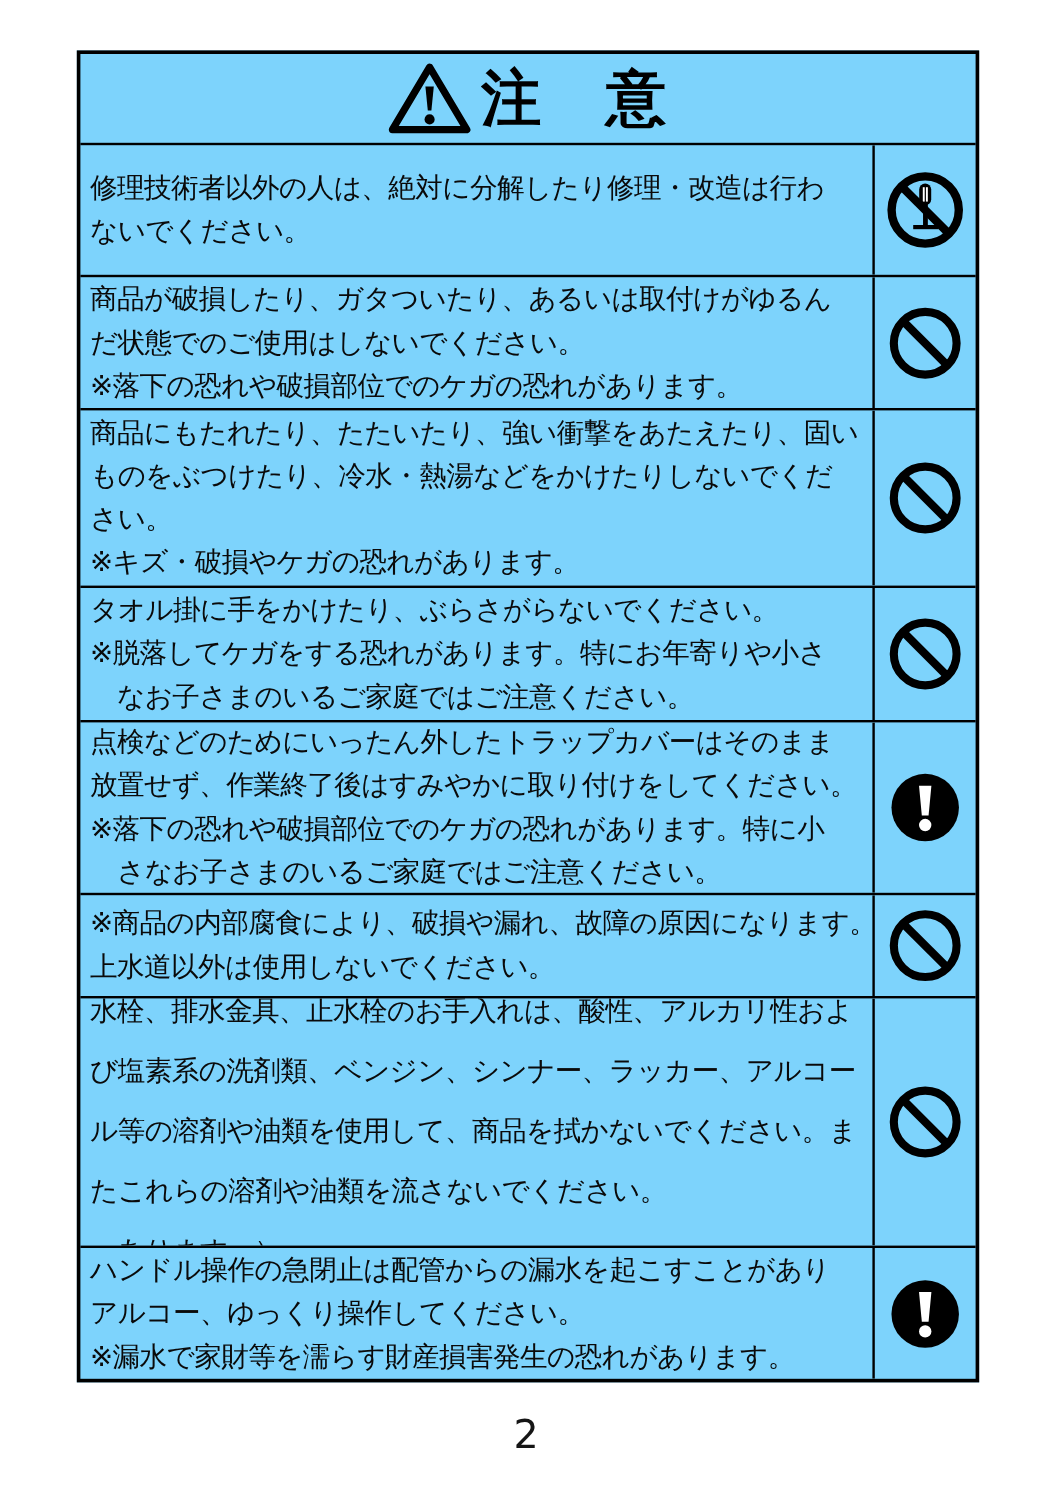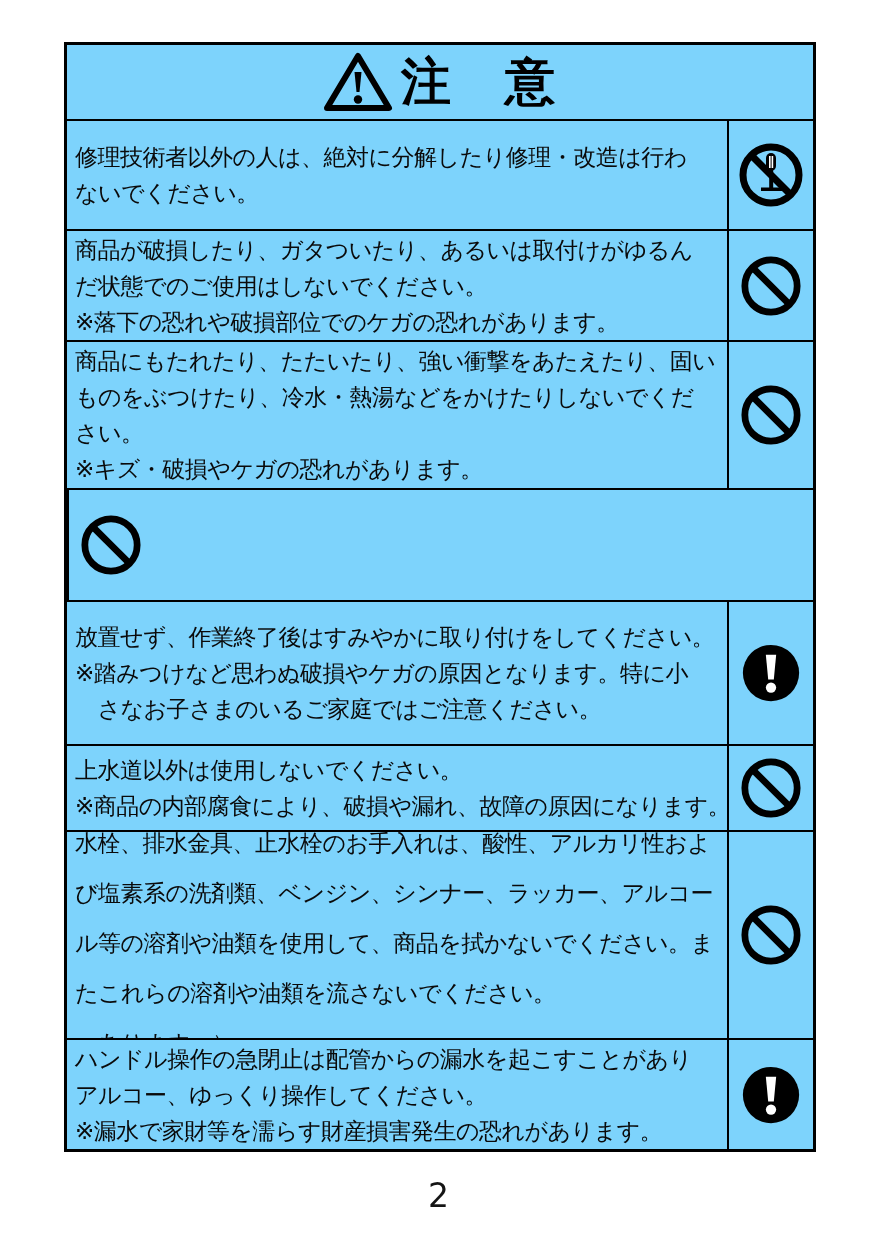--- a/index.html
+++ b/index.html
@@ -102,45 +102,51 @@
             <div class="line">※キズ・破損やケガの恐れがあります。</div>
           </div>
           <div class="icon-cell">
             <svg width="62" height="62" viewBox="0 0 64 64">
               <circle cx="32" cy="32" r="27" fill="none" stroke="#000" stroke-width="7"></circle>
               <line x1="13" y1="13" x2="51" y2="51" stroke="#000" stroke-width="7"></line>
             </svg>
           </div>
         </div>
         <div class="warn-row">
+          <div class="text-cell">
+            <div class="line">タオル掛に手をかけたり、ぶらさがらないでください。</div>
+            <div class="line">※脱落してケガをする恐れがあります。特にお年寄りや小さ</div>
+            <div class="line">　なお子さまのいるご家庭ではご注意ください。</div>
+          </div>
           <div class="icon-cell">
             <svg width="62" height="62" viewBox="0 0 64 64">
               <circle cx="32" cy="32" r="27" fill="none" stroke="#000" stroke-width="7"></circle>
               <line x1="13" y1="13" x2="51" y2="51" stroke="#000" stroke-width="7"></line>
             </svg>
           </div>
         </div>
         <div class="warn-row">
           <div class="text-cell">
+            <div class="line">点検などのためにいったん外したトラップカバーはそのまま</div>
             <div class="line">放置せず、作業終了後はすみやかに取り付けをしてください。</div>
-            <div class="line">※踏みつけなど思わぬ破損やケガの原因となります。特に小</div>
+            <div class="line">※落下の恐れや破損部位でのケガの恐れがあります。特に小</div>
             <div class="line">　さなお子さまのいるご家庭ではご注意ください。</div>
           </div>
           <div class="icon-cell">
             <svg width="60" height="60" viewBox="0 0 64 64">
               <circle cx="32" cy="32" r="30" fill="#000"></circle>
               <polygon points="26.5,12.5 37.5,12.5 35,39 29,39" fill="#fff"></polygon>
               <circle cx="32" cy="47.5" r="5.5" fill="#fff"></circle>
             </svg>
           </div>
         </div>
         <div class="warn-row">
           <div class="text-cell">
+            <div class="line">※商品の内部腐食により、破損や漏れ、故障の原因になります。</div>
             <div class="line">上水道以外は使用しないでください。</div>
-            <div class="line">※商品の内部腐食により、破損や漏れ、故障の原因になります。</div>
           </div>
           <div class="icon-cell">
             <svg width="62" height="62" viewBox="0 0 64 64">
               <circle cx="32" cy="32" r="27" fill="none" stroke="#000" stroke-width="7"></circle>
               <line x1="13" y1="13" x2="51" y2="51" stroke="#000" stroke-width="7"></line>
             </svg>
           </div>
         </div>
         <div class="warn-row">
           <div class="text-cell">

